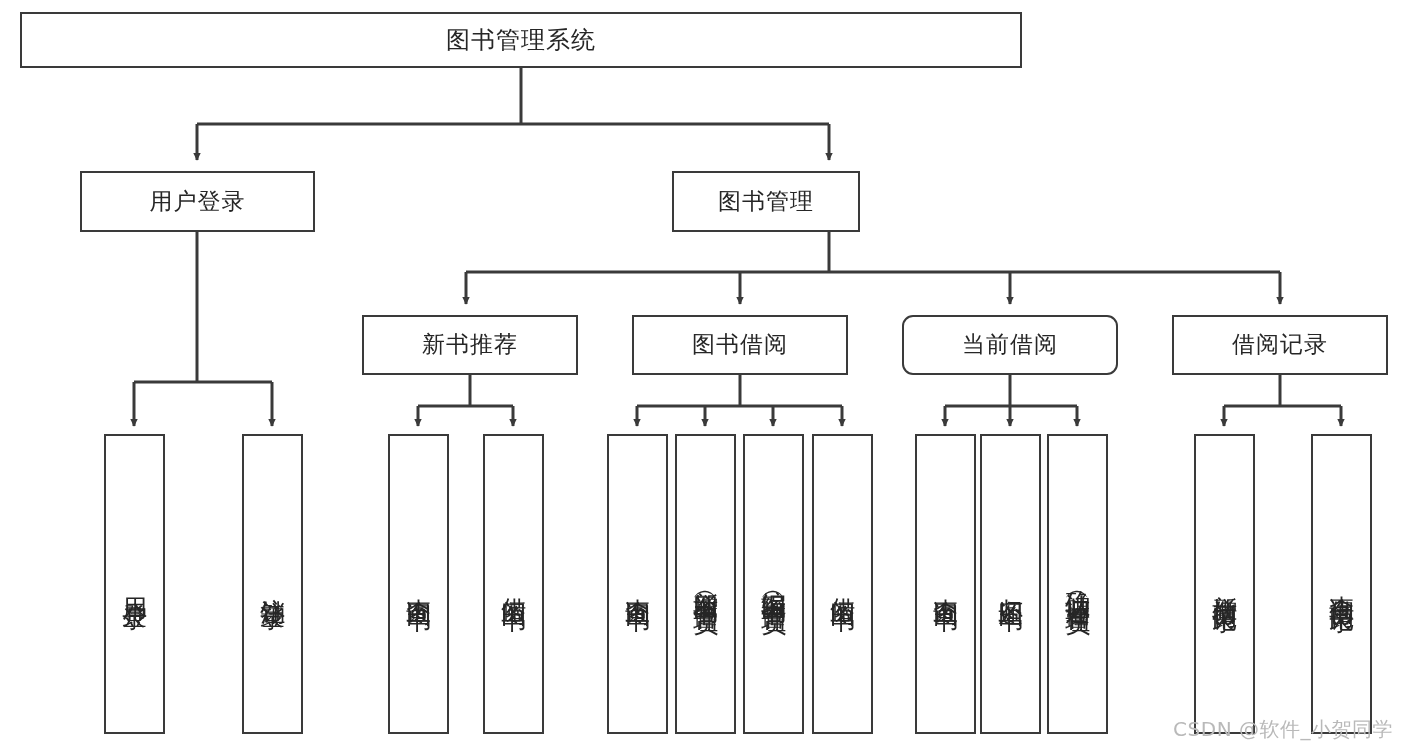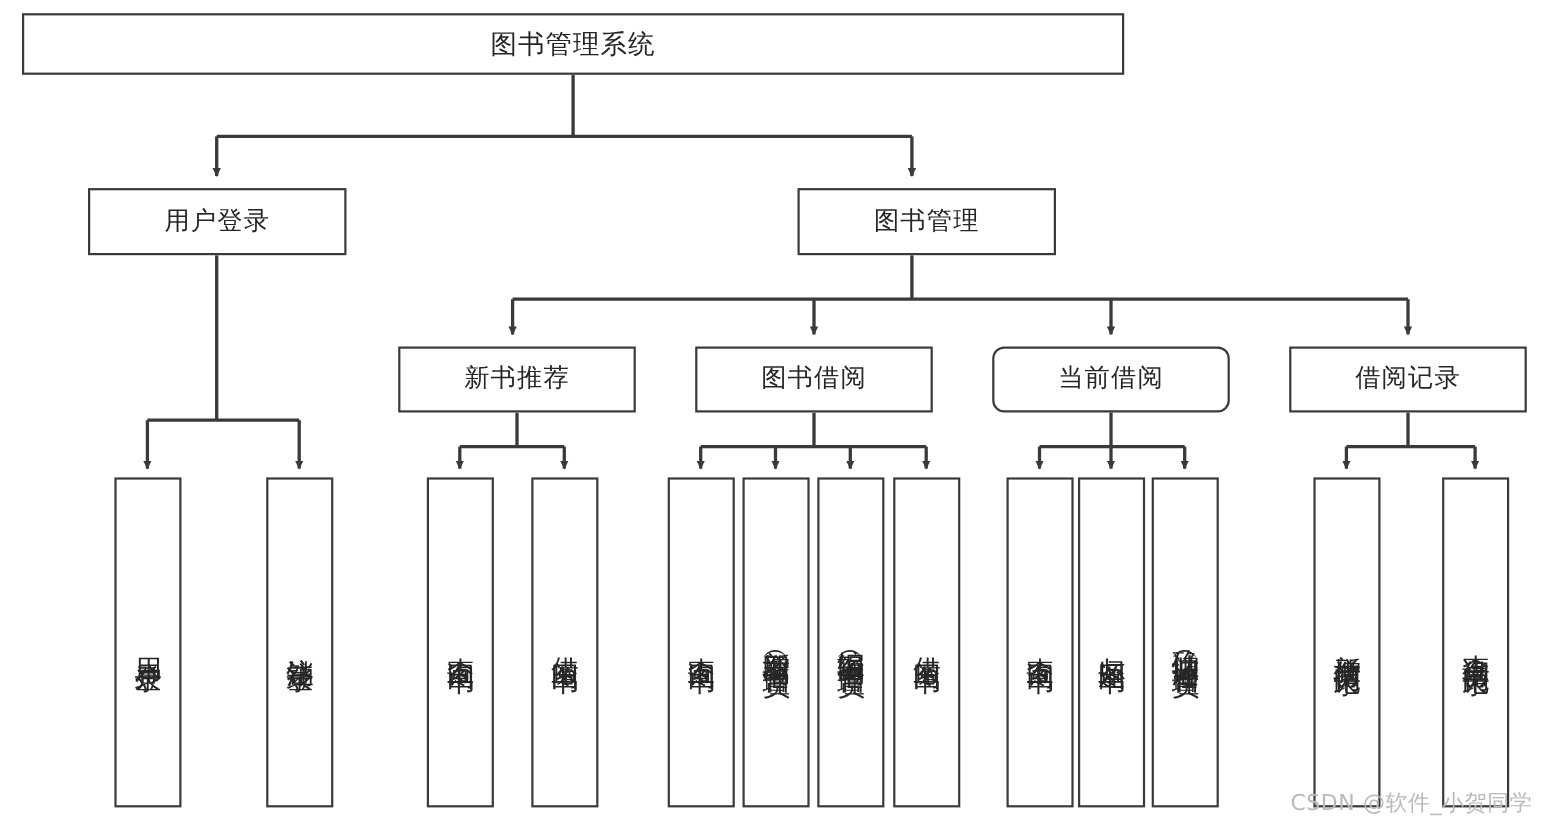--- a/index.html
+++ b/index.html
@@ -119,21 +119,21 @@
     </g>
   </svg>
 
   <div class="node horiz root" style="left:20px; top:12px; width:1002px; height:56px;">
     <span class="label">图书管理系统</span>
   </div>
 
   <div class="node horiz" style="left:80px; top:171px; width:235px; height:61px;">
     <span class="label">用户登录</span>
   </div>
-  <div class="node horiz" style="left:725px; top:171px; width:235px; height:61px;">
+  <div class="node horiz" style="left:672px; top:171px; width:188px; height:61px;">
     <span class="label">图书管理</span>
   </div>
 
   <div class="node horiz" style="left:362px; top:315px; width:216px; height:60px;">
     <span class="label">新书推荐</span>
   </div>
   <div class="node horiz" style="left:632px; top:315px; width:216px; height:60px;">
     <span class="label">图书借阅</span>
   </div>
   <div class="node horiz" style="left:902px; top:315px; width:216px; height:60px;border-radius:11px;">

